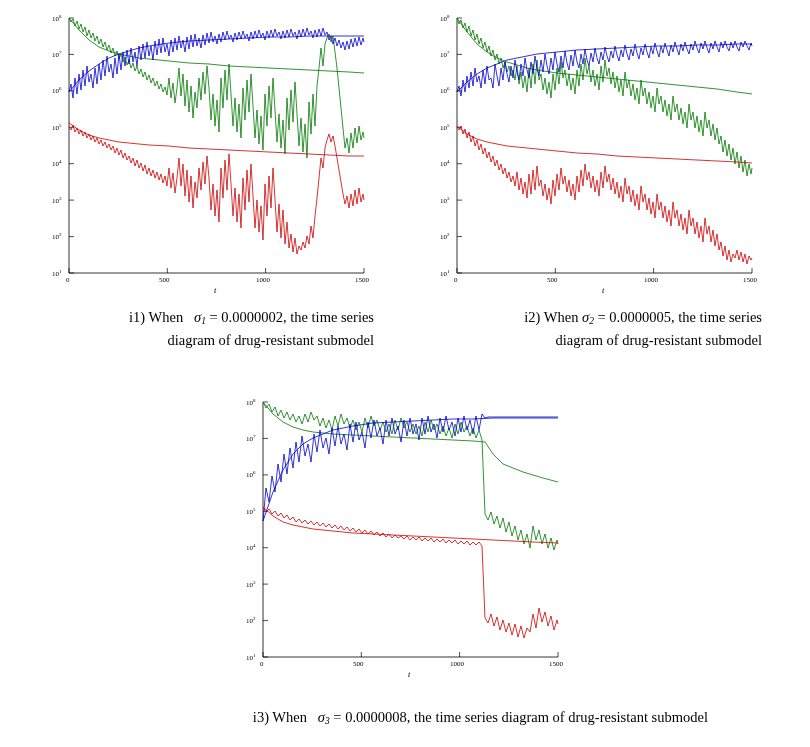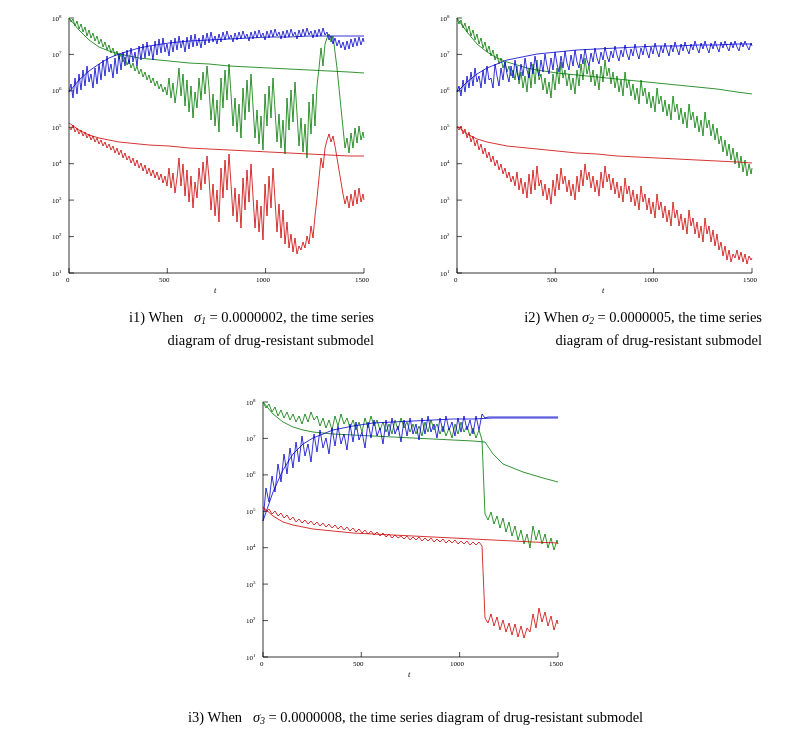--- a/index.html
+++ b/index.html
@@ -188,17 +188,17 @@
         <polyline stroke="#007700" points="25,10 35,22 45,30 55,35 65,38 75,40 95,42 115,43 135,44 155,45 175,46 195,47 215,48 235,49 247,50 255,62 265,72 285,80 305,86 320,90"></polyline>
         <polyline stroke="#0000cc" points="25,129 28,96 31,110 34,84 37,100 40,72 43,90 46,62 49,82 52,56 55,76 58,50 61,70 64,44 67,64 70,52 73,70 76,42 79,60 82,38 85,56 88,46 91,62 94,36 97,54 100,34 103,52 106,42 109,58 112,32 115,50 118,30 121,48 124,40 127,56 130,30 133,46 136,28 139,44 142,36 145,52 148,28 151,44 154,26 157,42 160,34 163,50 166,28 169,44 172,26 175,42 178,32 181,48 184,26 187,42 190,24 193,40 196,32 199,46 202,26 205,40 208,24 211,38 214,30 217,44 220,26 223,40 226,24 229,38 232,28 235,42 238,24 241,38 244,22 247,26 250,25 253,25 256,25 259,25 262,25 265,25 268,25 271,25 274,25 277,25 280,25 283,25 286,25 289,25 292,25 295,25 298,25 301,25 304,25 307,25 310,25 313,25 316,25 320,25"></polyline>
         <polyline stroke="#0000cc" points="25,129 35,100 45,78 55,62 65,52 75,46 95,38 115,34 135,31 155,30 175,29 195,28 215,27 235,27 255,26 275,26 295,26 320,26"></polyline>
         <polyline stroke="#cc0000" points="25,115 28,120 31,117 34,122 37,119 40,124 43,121 46,126 49,123 52,128 55,125 58,130 61,127 64,131 67,128 70,132 73,129 76,133 79,130 82,134 85,131 88,135 91,132 94,136 97,133 100,137 103,134 106,138 109,135 112,139 115,136 118,140 121,137 124,141 127,138 130,142 133,139 136,143 139,140 142,144 145,141 148,145 151,142 154,146 157,143 160,146 163,144 166,147 169,144 172,148 175,145 178,148 181,145 184,149 187,146 190,149 193,146 196,150 199,147 202,150 205,147 208,151 211,148 214,151 217,148 220,152 223,149 226,152 229,149 232,153 235,150 238,153 241,150 244,154 247,226 250,231 253,222 256,234 259,225 262,238 265,228 268,240 271,231 274,243 277,232 280,245 283,234 286,246 289,236 292,240 295,222 298,236 301,216 304,230 307,220 310,234 313,224 316,238 319,228 320,232"></polyline>
         <polyline stroke="#cc0000" points="25,115 35,124 45,130 55,133 65,135 75,137 95,139 115,141 135,142 155,143 175,144 195,145 215,146 235,147 255,148 275,149 295,150 320,151"></polyline>
       </g>
     </svg>
   </div>
 </div>
 
-<div class="caption" style="position:absolute;left:188px;top:706px;width:540px;text-align:left;">
+<div class="caption" style="position:absolute;left:168px;top:706px;width:540px;text-align:right;">
   <span>i3) When</span>
   &nbsp;&nbsp;<span class="math"><span>σ</span><span class="sub">3</span></span>
   <span>= 0.0000008</span><span>, the time series diagram of drug-resistant submodel</span>
 </div>
 
 </body></html>

